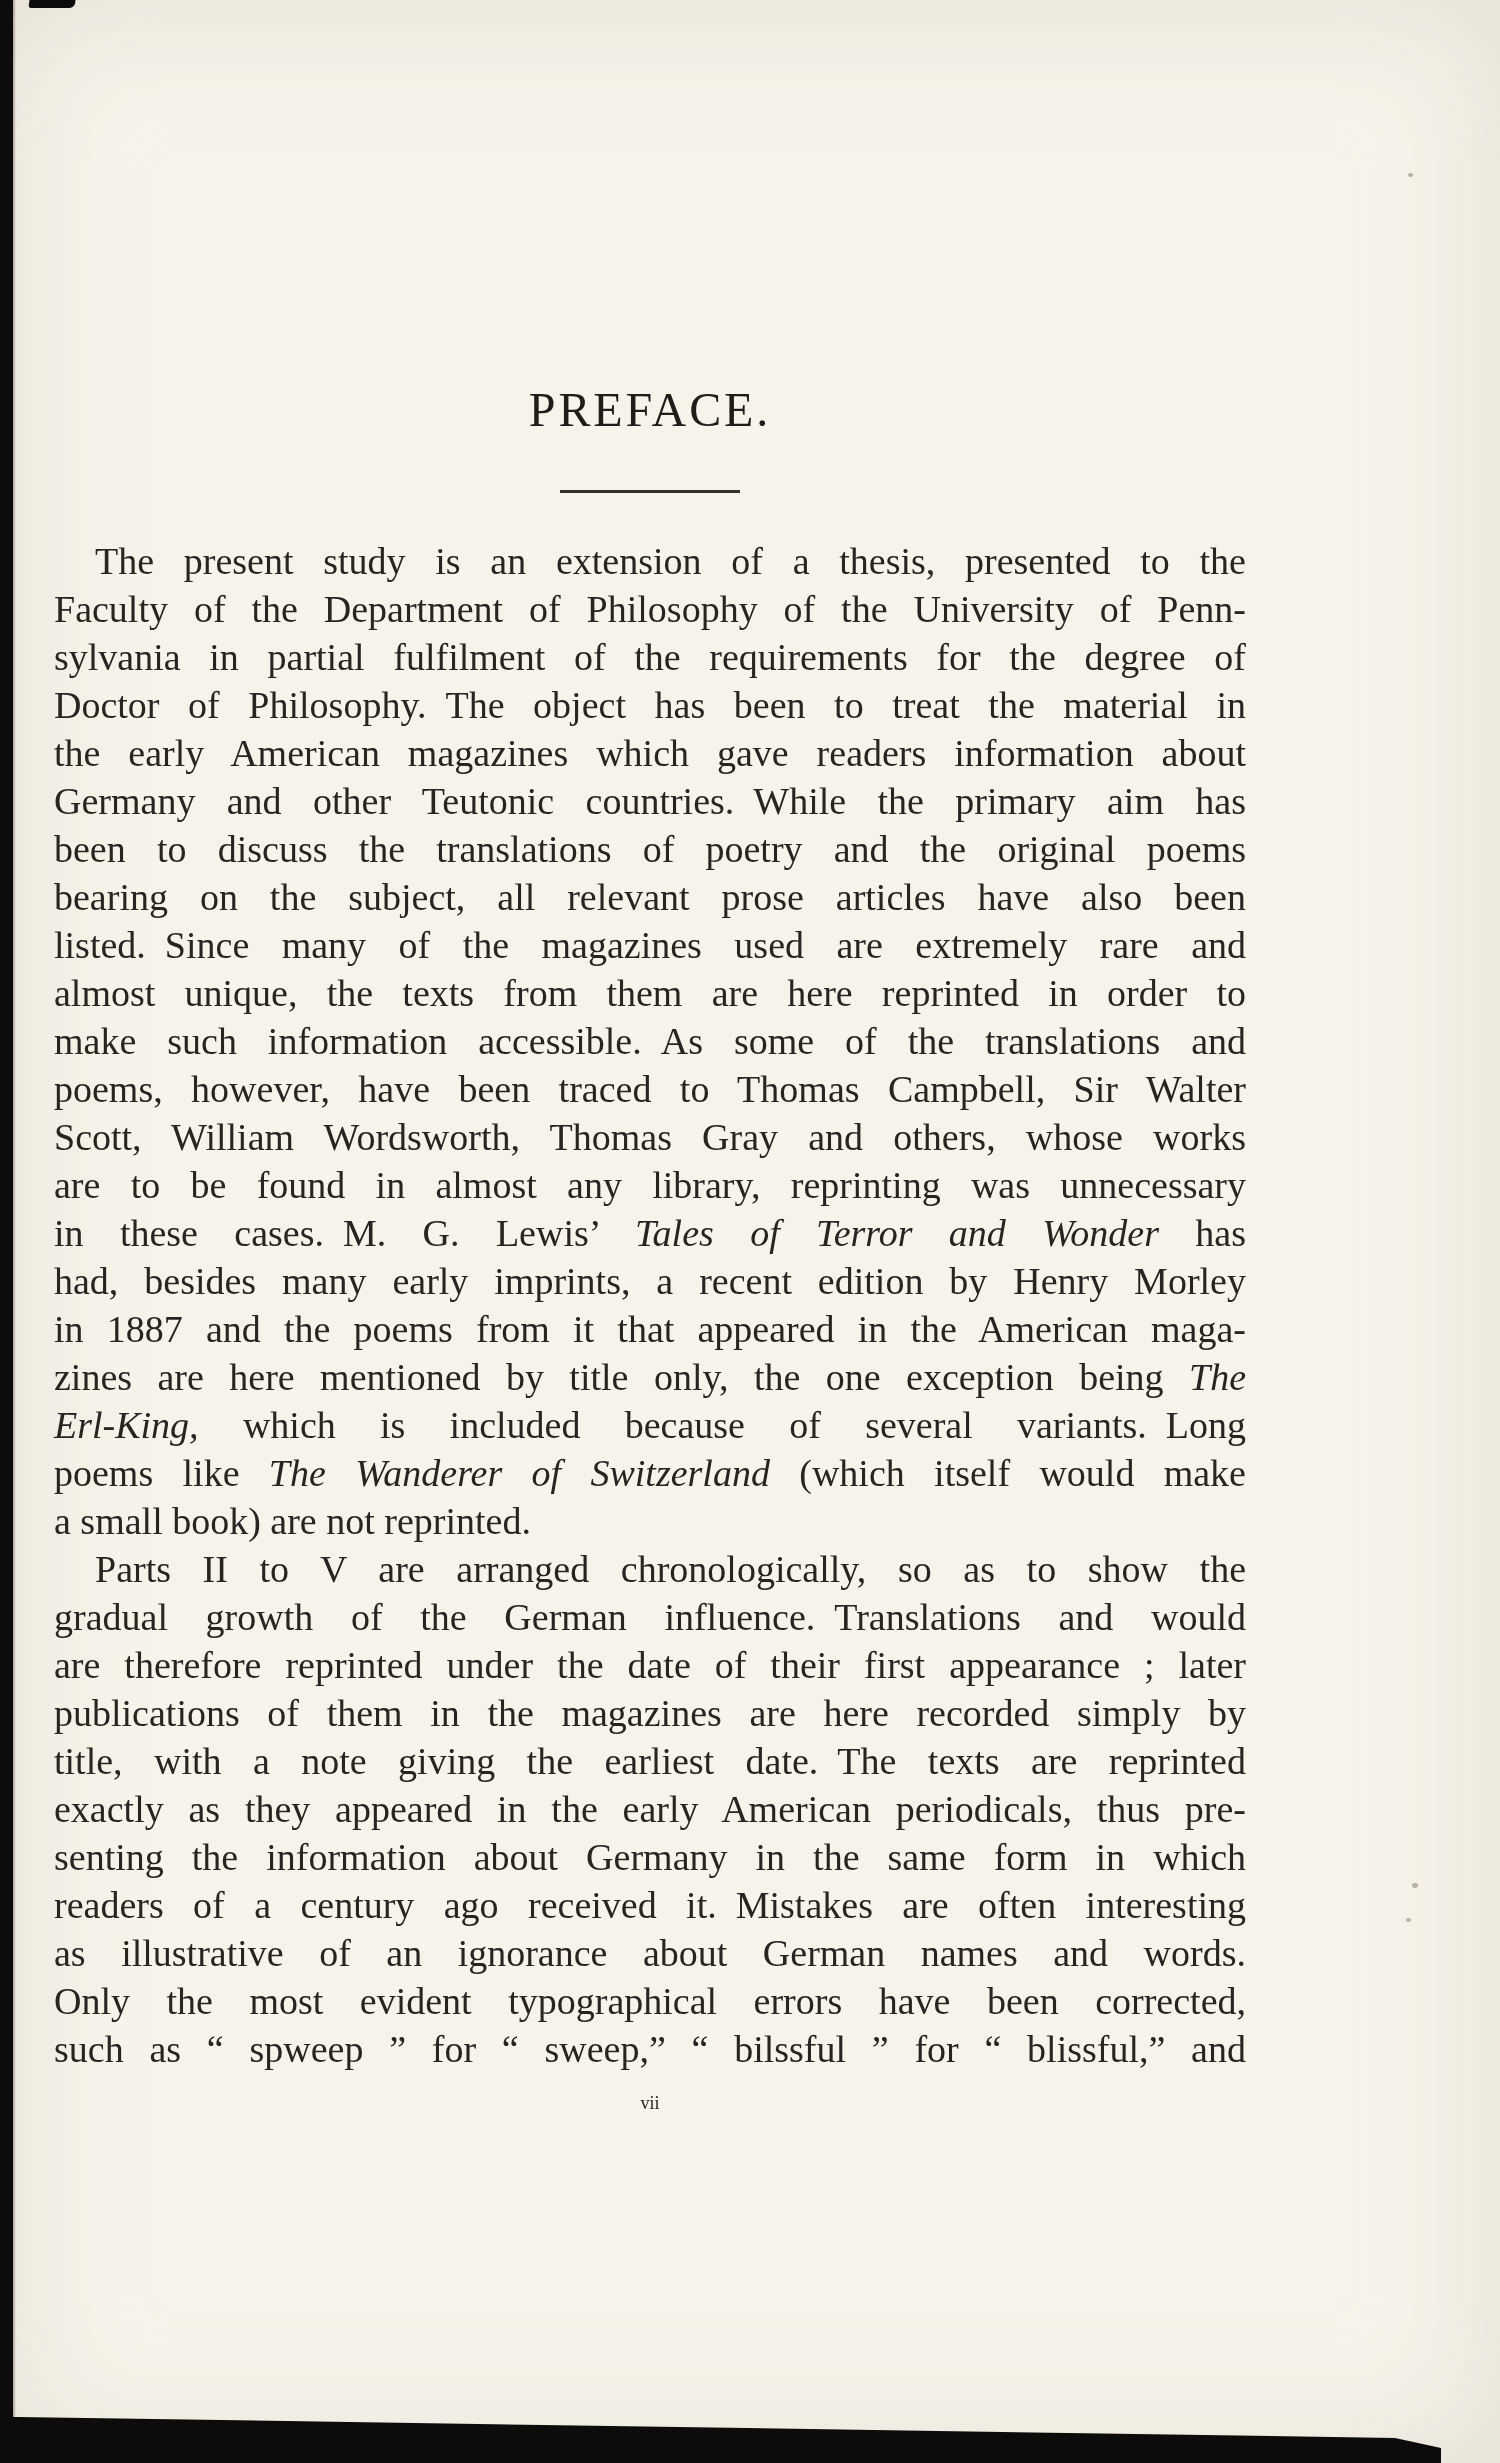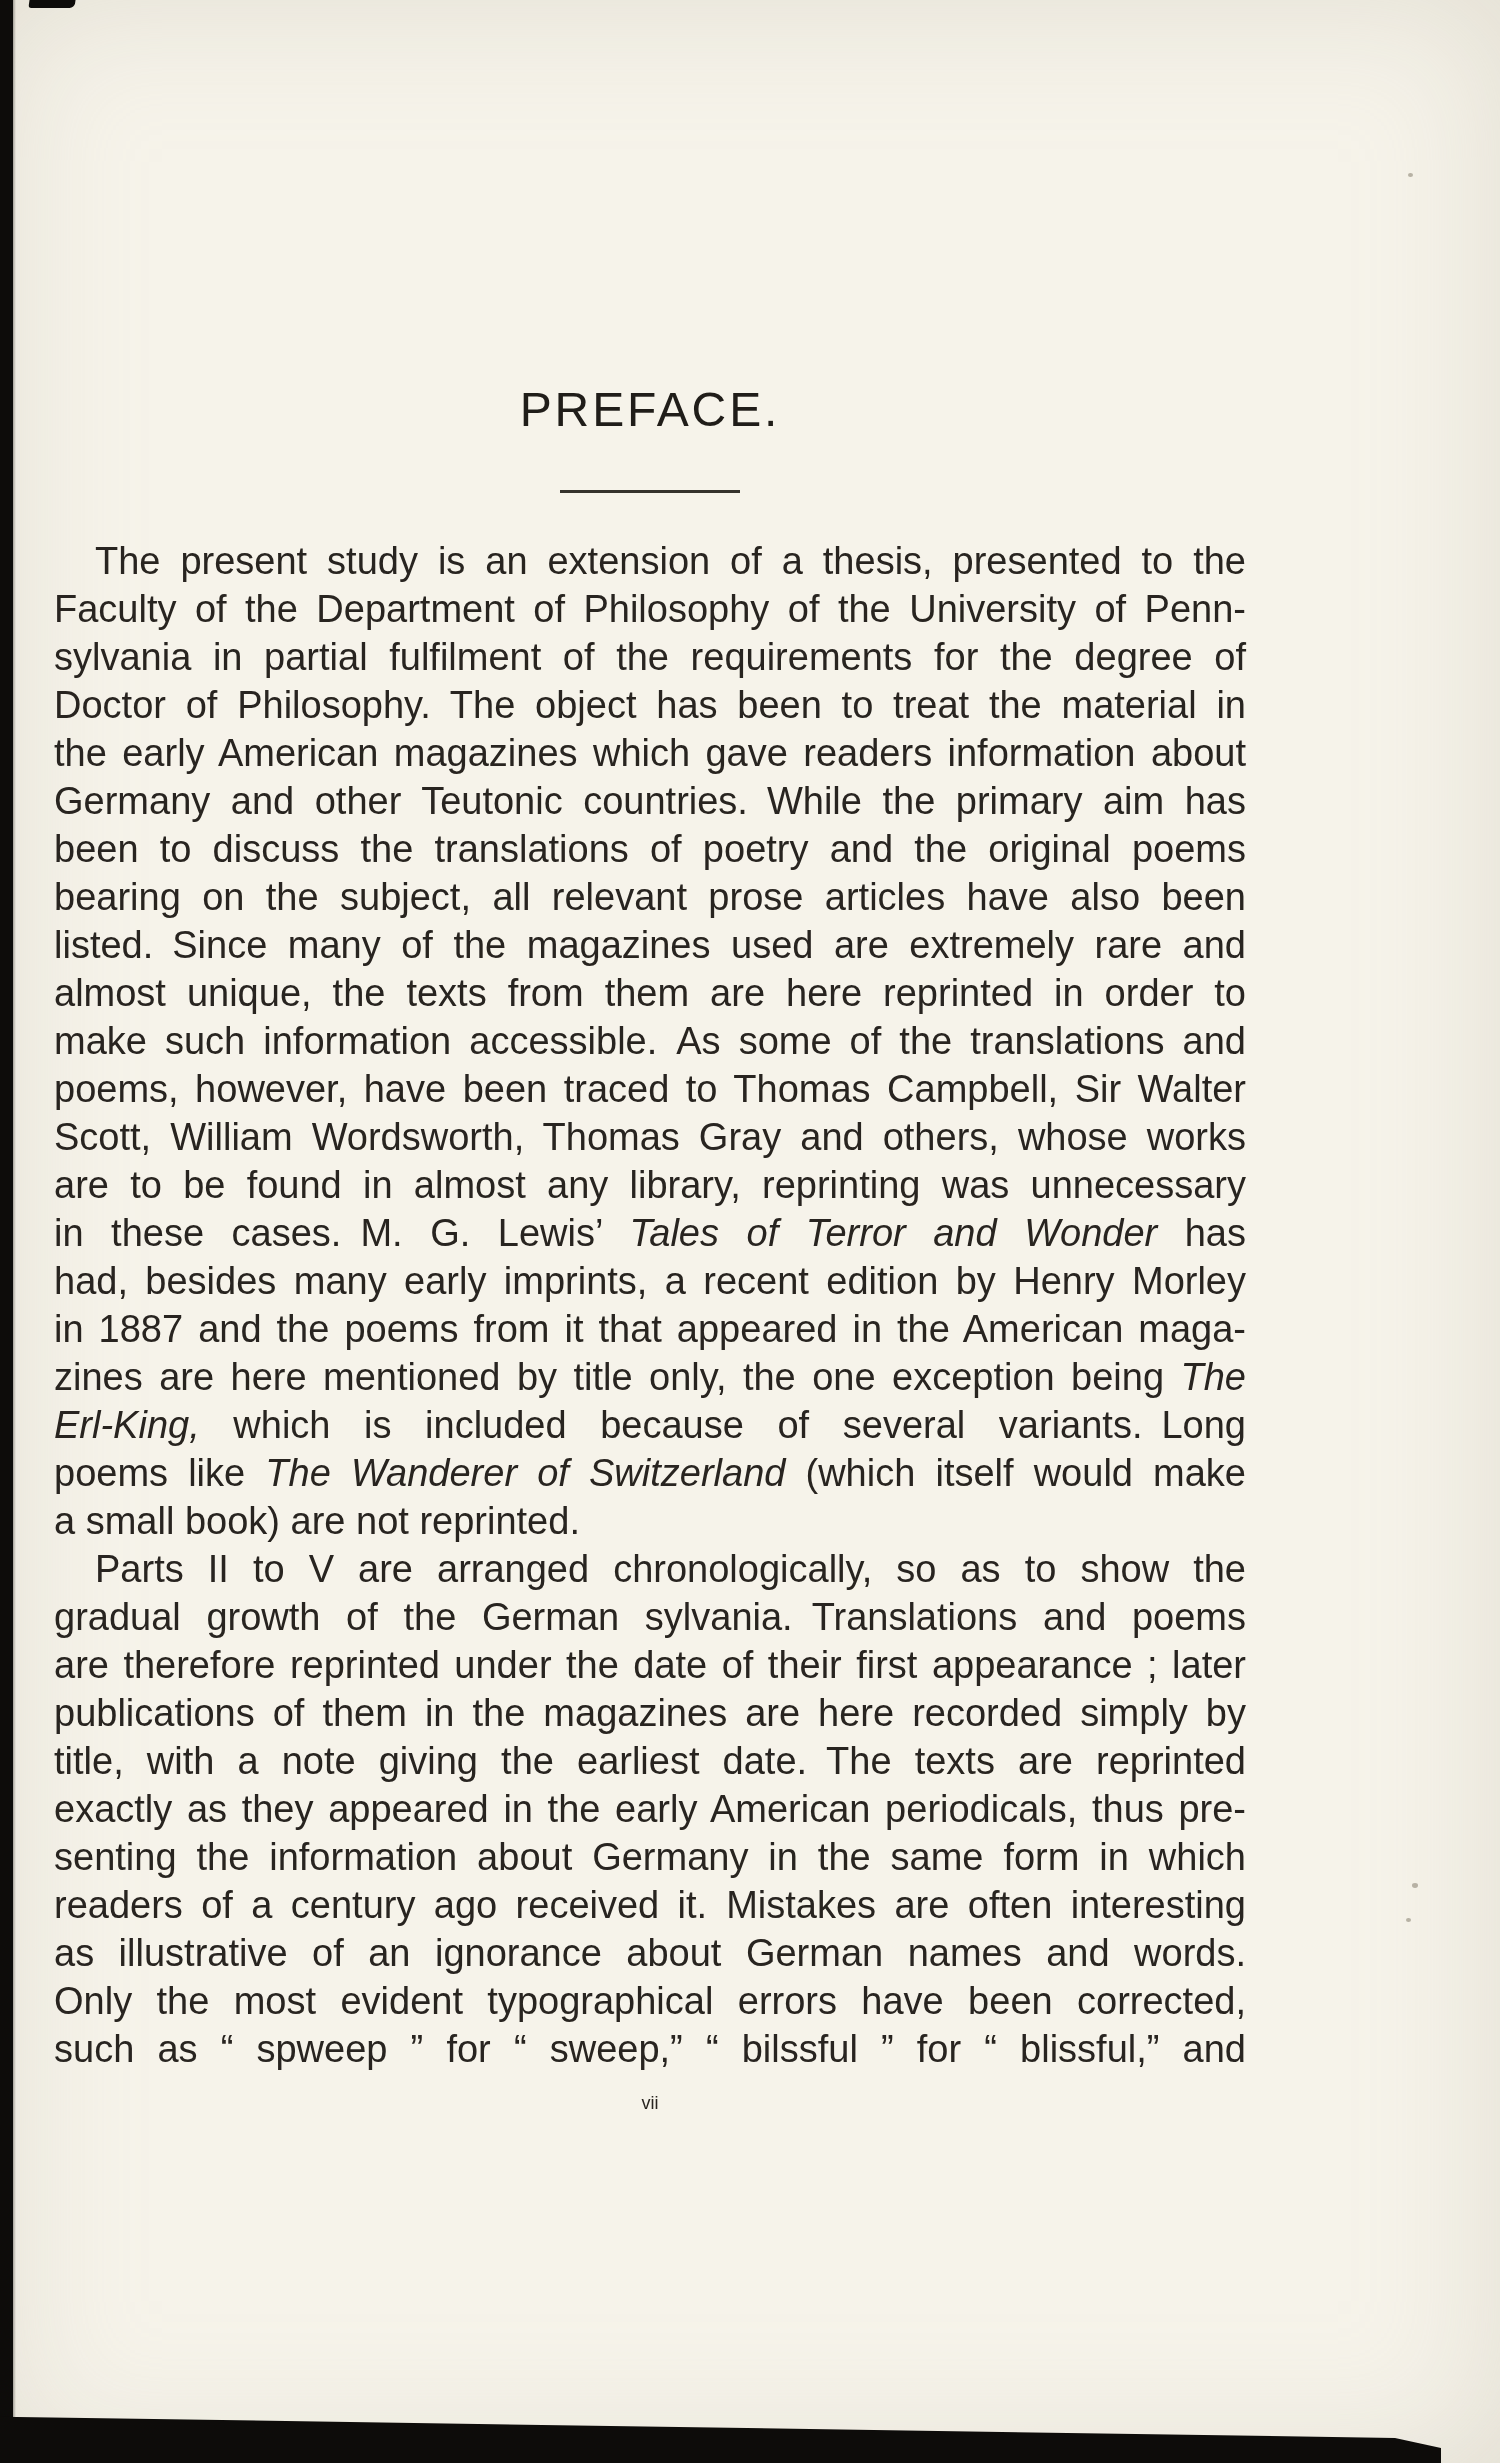--- a/index.html
+++ b/index.html
@@ -7,21 +7,21 @@
     padding: 0;
     background: #6b6b6b;
   }
   .page {
     position: relative;
     width: 1500px;
     height: 2463px;
     margin: 0 auto;
     background: var(--paper, #f6f3ea);
     overflow: hidden;
-    font-family: Liberation Sans, sans-serif;
+    font-family: Liberation Serif, serif;
     box-shadow: inset 0 0 135px rgba(190, 183, 165, 0.35);
   }
   
   .edge-left {
     position: absolute;
     left: 0; top: 0;
     width: 12.6px; height: 100%;
     background: var(--artifact, #0d0c0a);
   }
   .edge-left::after {
@@ -131,21 +131,21 @@
         <div class="line"><span>in these cases. M. G. Lewis’ </span><span class="it">Tales of Terror and Wonder</span><span> has</span></div>
         <div class="line"><span>had, besides many early imprints, a recent edition by Henry Morley</span></div>
         <div class="line"><span>in 1887 and the poems from it that appeared in the American maga-</span></div>
         <div class="line"><span>zines are here mentioned by title only, the one exception being </span><span class="it">The</span></div>
         <div class="line"><span class="it">Erl-King,</span><span> which is included because of several variants. Long</span></div>
         <div class="line"><span>poems like </span><span class="it">The Wanderer of Switzerland</span><span> (which itself would make</span></div>
         <div class="line end"><span>a small book) are not reprinted.</span></div>
       </div>
       <div class="paragraph">
         <div class="line indent"><span>Parts II to V are arranged chronologically, so as to show the</span></div>
-        <div class="line"><span>gradual growth of the German sylvania. Translations and poems</span></div>
+        <div class="line"><span>gradual growth of the German influence. Translations and would</span></div>
         <div class="line"><span>are therefore reprinted under the date of their first appearance ; later</span></div>
         <div class="line"><span>publications of them in the magazines are here recorded simply by</span></div>
         <div class="line"><span>title, with a note giving the earliest date. The texts are reprinted</span></div>
         <div class="line"><span>exactly as they appeared in the early American periodicals, thus pre-</span></div>
         <div class="line"><span>senting the information about Germany in the same form in which</span></div>
         <div class="line"><span>readers of a century ago received it. Mistakes are often interesting</span></div>
         <div class="line"><span>as illustrative of an ignorance about German names and words.</span></div>
         <div class="line"><span>Only the most evident typographical errors have been corrected,</span></div>
         <div class="line"><span>such as “ spweep ” for “ sweep,” “ bilssful ” for “ blissful,” and</span></div>
       </div>

